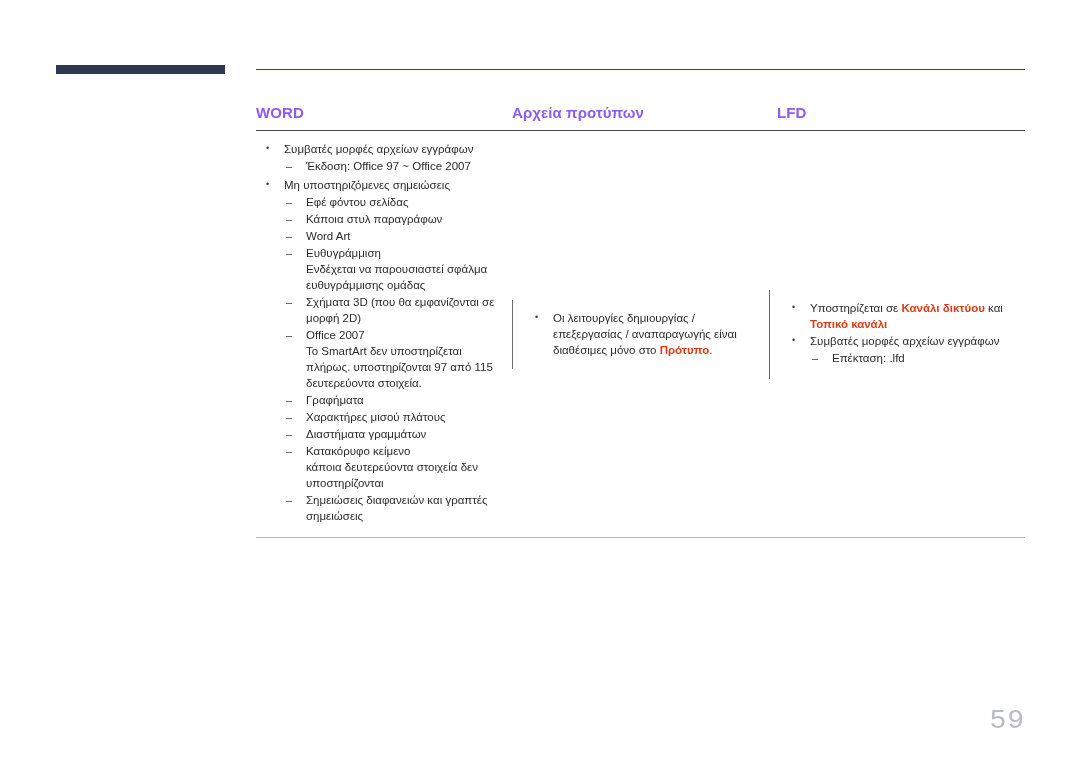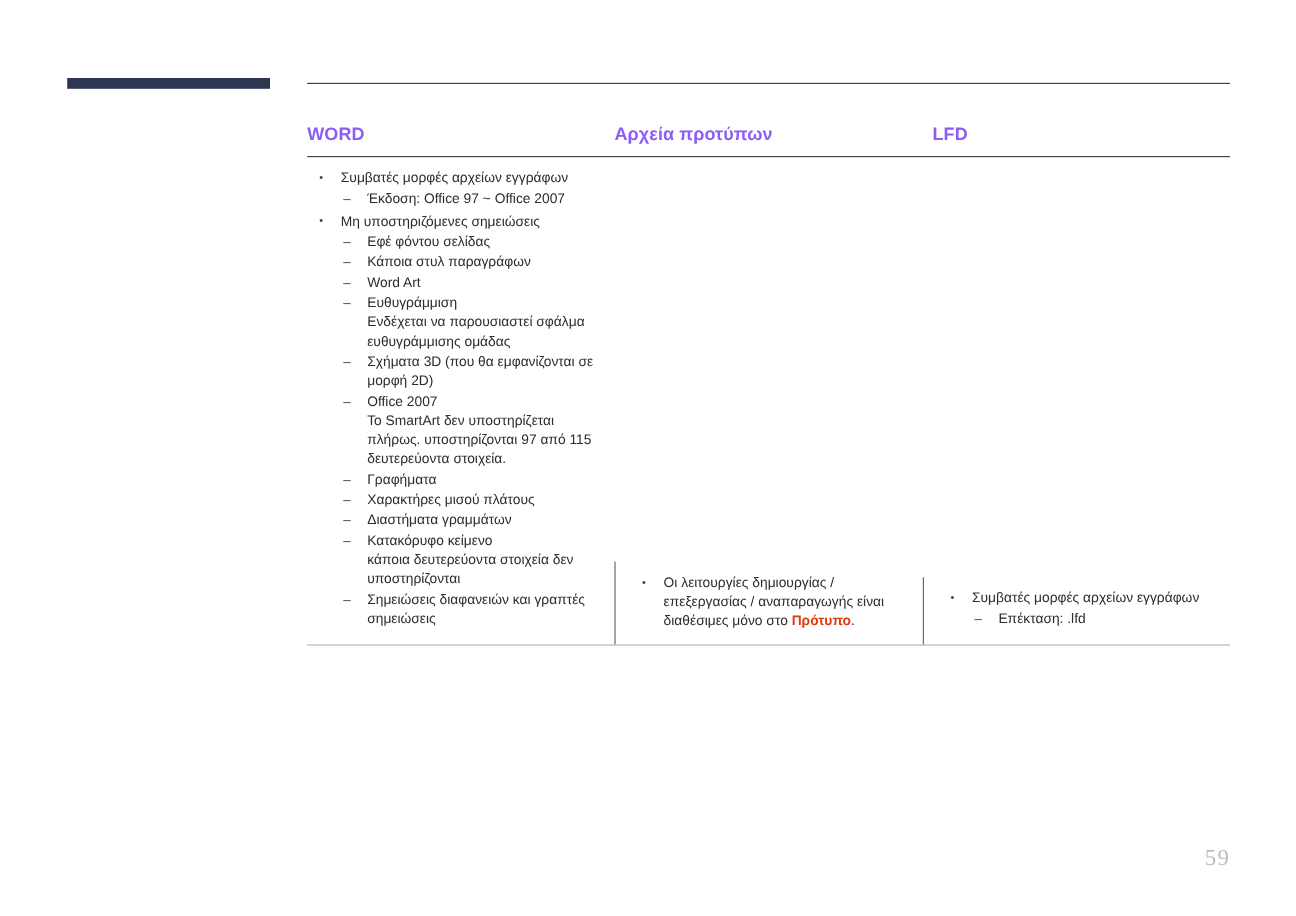--- a/index.html
+++ b/index.html
@@ -60,21 +60,21 @@
 
   .head-sep {
     height: 1px;
     background: #4a4a4a;
     margin-top: 8px;
     width: 769px;
   }
 
   .body-row {
     display: flex;
-    align-items: flex-end;
+    align-items: center;
     min-height: 404px;
   }
   .body-cell {
     padding: 10px 10px 10px 0;
   }
   .body-cell.c2,
   .body-cell.c3 {
     border-left: 1px solid #6b6b6b;
     padding-left: 14px;
   }
@@ -138,24 +138,24 @@
     color: #2c2c2c;
   }
 
   .accent { color: #e03b10; font-weight: bold; }
 
   
   .page-number {
     position: absolute;
     right: 55px;
     top: 705px;
-    font-size: 19px;
+    font-size: 28px;
     color: #b9bcc4;
     letter-spacing: 1px;
-    font-family: Liberation Serif, serif;
+    font-family: Liberation Mono, monospace;
   }
 </style>
 </head>
 <body>
 
 <div class="top-bar"></div>
 <div class="top-rule"></div>
 
 <div class="table">
 
@@ -231,20 +231,23 @@
       <ul class="lvl1">
         <li class="b1">
           <span>Οι λειτουργίες δημιουργίας / επεξεργασίας / αναπαραγωγής είναι διαθέσιμες μόνο στο </span><span class="accent">Πρότυπο</span><span>.</span>
         </li>
       </ul>
     </div>
 
     <div class="body-cell c3">
       <ul class="lvl1">
 
+        <li class="b1">
+          <span>Υποστηρίζεται σε </span><span class="accent">Κανάλι δικτύου</span><span> και </span><span class="accent">Τοπικό κανάλι</span>
+        </li>
 
         <li class="b1">
           <span class="b1text">Συμβατές μορφές αρχείων εγγράφων</span>
           <ul class="lvl2">
             <li class="b2">
               <span>Επέκταση: .lfd</span>
             </li>
           </ul>
         </li>
 

